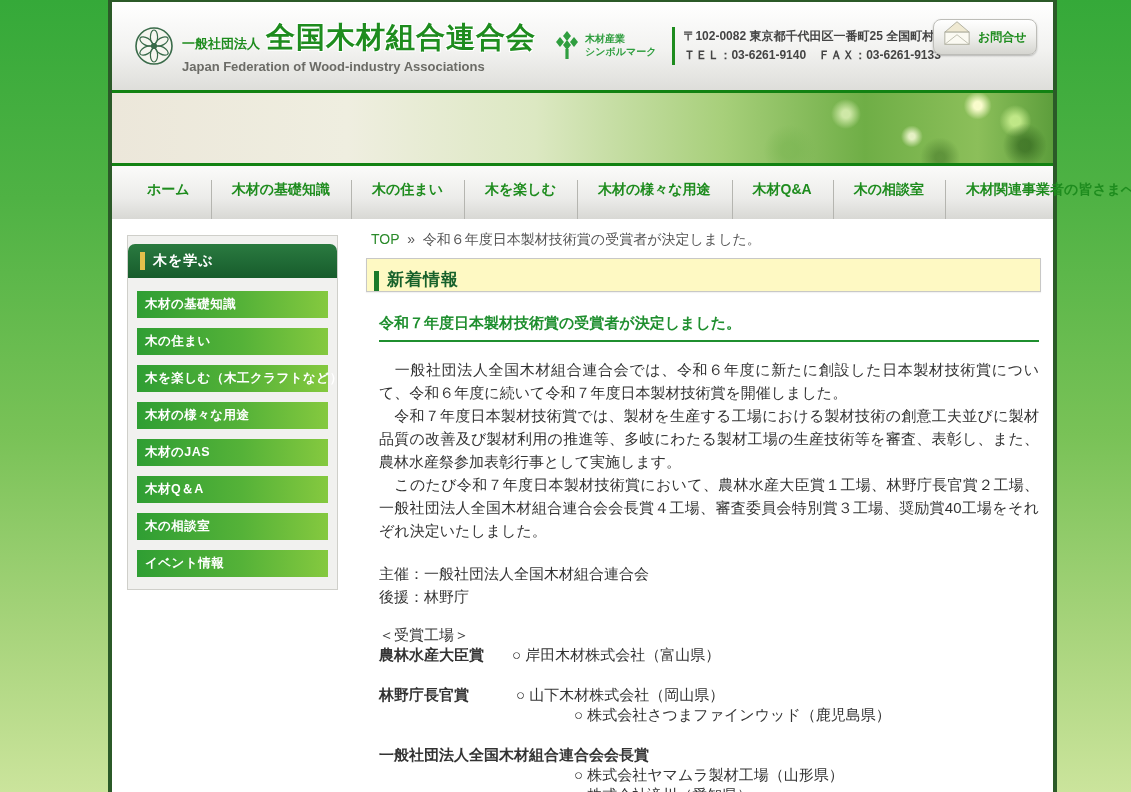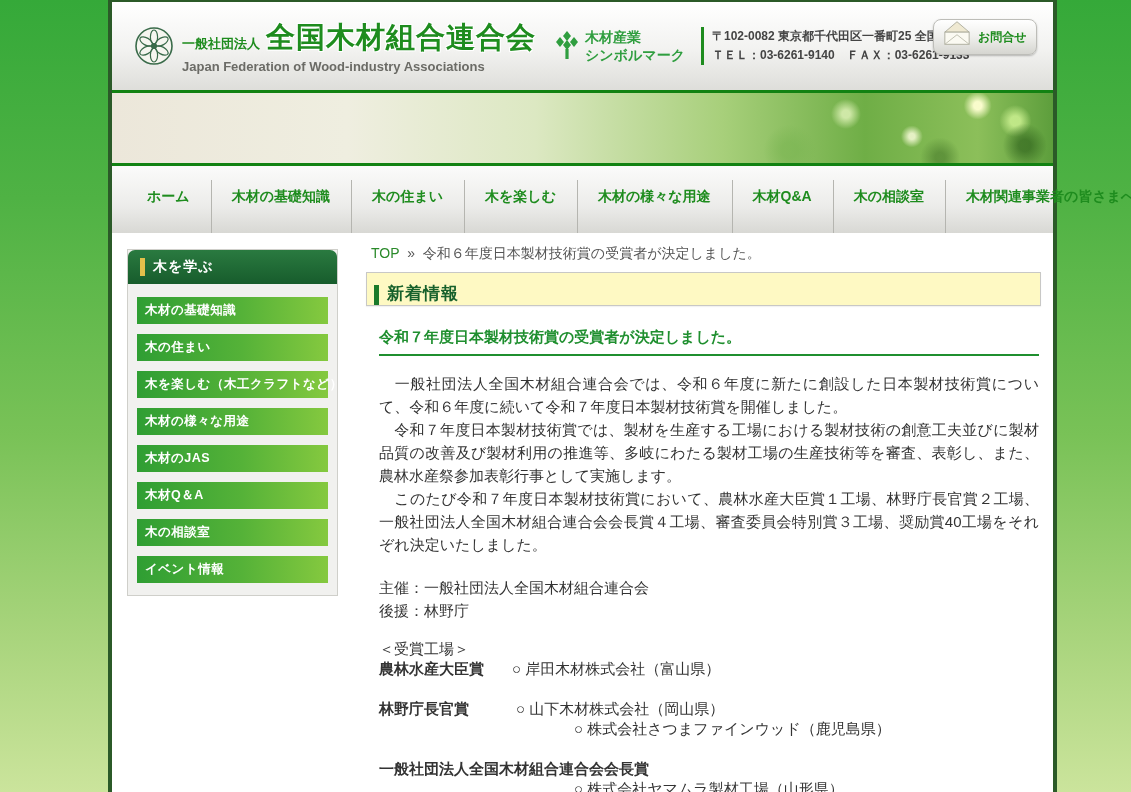--- a/index.html
+++ b/index.html
@@ -30,21 +30,21 @@
   .logo-group{display:flex;align-items:center;margin-left:22px;}
   .emblem{width:40px;height:40px;margin-right:8px;}
   .logo-text{display:flex;flex-direction:column;}
   .logo-line1{display:flex;align-items:flex-end;white-space:nowrap;}
   .org-type{color:var(--brand-green);font-size:13px;font-weight:bold;margin-right:6px;padding-bottom:5px;}
   .org-name{color:var(--brand-green);font-size:29px;font-weight:bold;letter-spacing:1px;
     text-shadow:1px 1px 0 #fff,-1px -1px 0 #fff,1px -1px 0 #fff,-1px 1px 0 #fff;}
   .org-en{color:#6b6b66;font-size:13px;font-weight:bold;margin-top:1px;white-space:nowrap;}
   .symbol-mark{display:flex;align-items:center;margin-left:18px;}
   .symbol-icon{width:26px;height:30px;margin-right:5px;}
-  .symbol-text{color:#2f9e3f;font-size:14px;font-weight:bold;line-height:1.3;white-space:nowrap;}
+  .symbol-text{color:#2f9e3f;font-size:10px;font-weight:bold;line-height:1.3;white-space:nowrap;font-family:Liberation Mono, monospace;}
   .address-block{
     margin-left:16px;border-left:3px solid #1e8c1e;padding-left:8px;
     font-size:12px;font-weight:bold;color:#444;line-height:1.55;white-space:nowrap;
   }
   .contact-btn{
     position:absolute;right:16px;top:17px;width:104px;height:36px;
     background:linear-gradient(180deg,#ffffff 0%,#efefec 50%,#d5d5d0 100%);
     border:1px solid #bdbdb8;border-radius:8px;box-shadow:0 1px 2px rgba(0,0,0,.25);
     display:flex;align-items:center;justify-content:flex-start;cursor:pointer;text-decoration:none;
   }
@@ -59,35 +59,35 @@
       radial-gradient(circle at 85% 62%, rgba(255,255,225,.8) 0 3px, transparent 11px),
       radial-gradient(circle at 78% 30%, rgba(244,255,205,.7) 0 4px, transparent 15px),
       radial-gradient(circle at 97% 75%, rgba(35,85,20,.55) 0 6px, transparent 22px),
       radial-gradient(circle at 88% 92%, rgba(60,110,35,.5) 0 5px, transparent 20px),
       radial-gradient(circle at 72% 82%, rgba(120,180,80,.55) 0 8px, transparent 26px),
       radial-gradient(circle at 96% 40%, rgba(210,245,150,.8) 0 5px, transparent 16px),
       linear-gradient(90deg,#ece7da 0%,#efeee0 25%,#dce8c2 45%,#a7cf7a 65%,#6fae46 80%,#8cbf5a 92%,#5d9e3c 100%);
   }
   
   .main-nav{
-    height:67px;background:linear-gradient(180deg,#fbfbfa 0%,#ececea 60%,#d8d8d4 100%);
+    height:53px;background:linear-gradient(180deg,#fbfbfa 0%,#ececea 60%,#d8d8d4 100%);
     display:flex;align-items:stretch;padding-left:14px;
   }
   .nav-item{
     position:relative;display:flex;align-items:center;padding:0 21px 6px;
     color:var(--brand-green);font-size:14px;font-weight:bold;text-decoration:none;white-space:nowrap;cursor:pointer;
   }
   .nav-item + .nav-item::before{
     content:"";position:absolute;left:0;top:14px;bottom:0;width:1px;background:#b5b5b0;
   }
   
   .content{display:flex;background:#fff;min-height:592px;}
   .sidebar{
     width:211px;margin:16px 0 0 15px;background:#f1f1ef;border:1px solid #cfcfca;
-    padding:0 9px 12px;align-self:flex-start;
+    padding:8px 9px 12px;align-self:flex-start;
   }
   .side-head{
     margin:0 -9px;height:34px;border-radius:7px 7px 0 0;
     background:linear-gradient(180deg,#2a7a40 0%,#175c2c 100%);
     display:flex;align-items:center;padding-left:12px;
   }
   .gold-bar{display:inline-block;width:5px;height:18px;background:var(--accent-gold);margin-right:8px;}
   .side-head span.lbl{color:#fff;font-size:14px;font-weight:bold;letter-spacing:1px;}
   .side-item{
     display:block;margin-top:10px;height:27px;line-height:27px;padding-left:8px;

